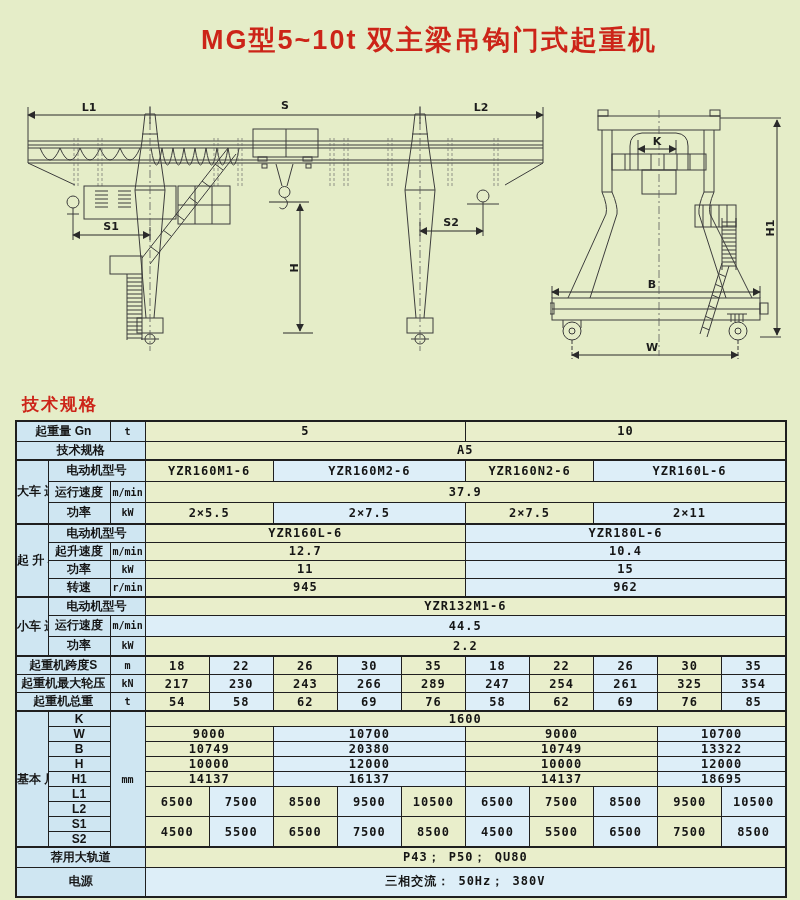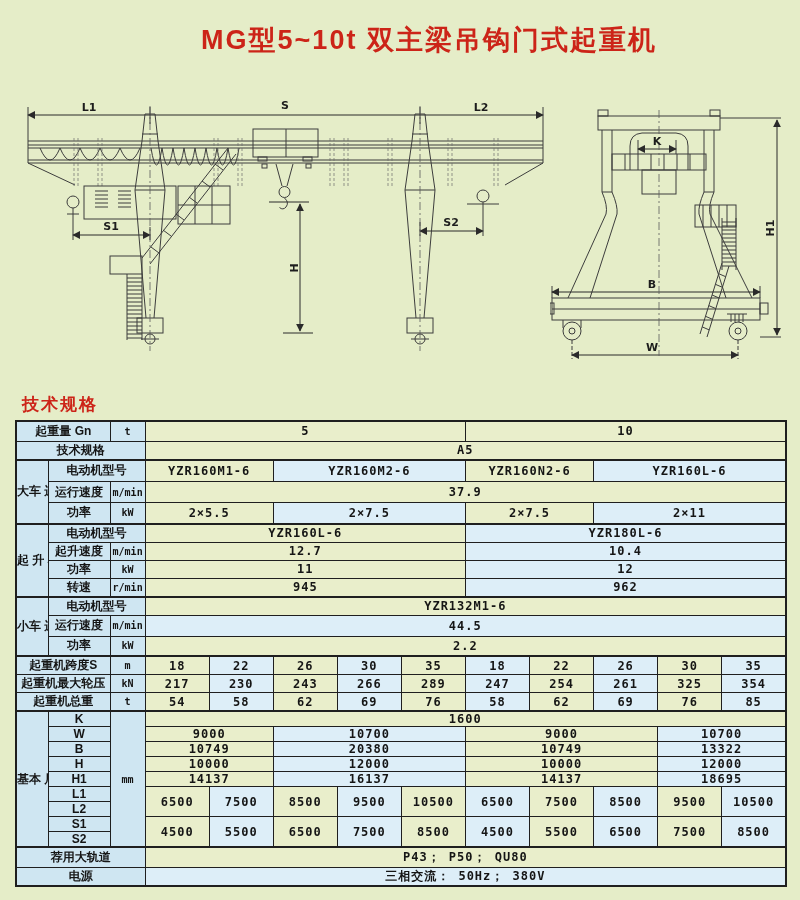--- a/index.html
+++ b/index.html
@@ -313,21 +313,21 @@
       <tr style="height: 15px; margin-left: 24px;">
         <td class="c-sub">起升速度</td>
         <td class="c-unit">m/min</td>
         <td class="c-val shade-g" colspan="5">12.7</td>
         <td class="c-val shade-b vsep" colspan="5">10.4</td>
       </tr>
       <tr style="height: 15px;">
         <td class="c-sub">功率</td>
         <td class="c-unit">kW</td>
         <td class="c-val shade-g" colspan="5">11</td>
-        <td class="c-val shade-b vsep" colspan="5">12</td>
+        <td class="c-val shade-b vsep" colspan="5">15</td>
       </tr>
       <tr style="height: 18px;">
         <td class="c-sub">转速</td>
         <td class="c-unit">r/min</td>
         <td class="c-val shade-g" colspan="5">945</td>
         <td class="c-val shade-b vsep" colspan="5">962</td>
       </tr>
       <tr class="sep" style="height: 15px;">
         <td class="c-group" rowspan="3">小车
 运行
@@ -451,18 +451,18 @@
         <td class="c-val shade-g" rowspan="2">7500</td>
         <td class="c-val shade-b" rowspan="2">8500</td>
       </tr>
       <tr style="height: 14px;">
         <td class="c-sub">S2</td>
       </tr>
       <tr class="sep" style="height: 20px;">
         <td class="c-label" colspan="3">荐用大轨道</td>
         <td class="c-val shade-g" colspan="10">P43；  P50；  QU80</td>
       </tr>
-      <tr style="height: 18px; border-radius: 7px;">
+      <tr style="height: 30px; border-radius: 7px;">
         <td class="c-label" colspan="3">电源</td>
         <td class="c-val shade-b" colspan="10">三相交流：  50Hz；  380V</td>
       </tr>
     </tbody>
 </table>
 
 </body></html>

